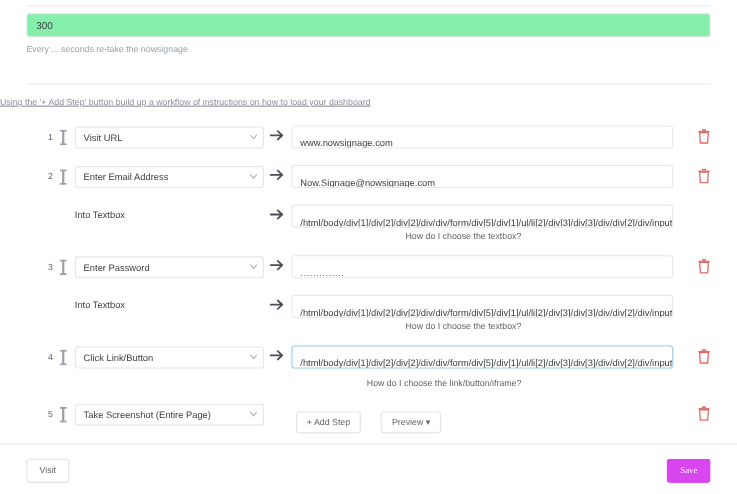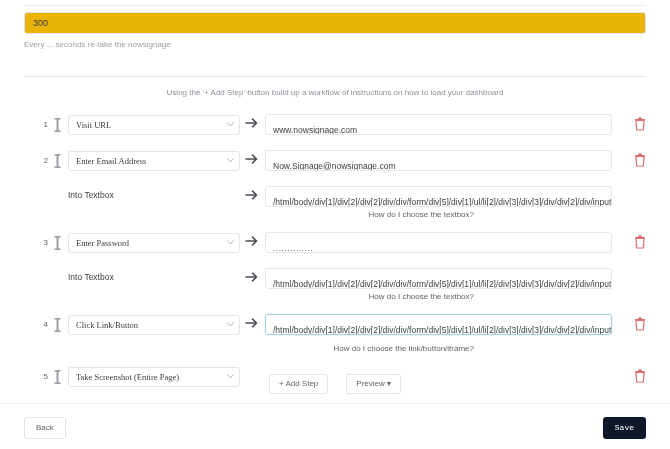--- a/index.html
+++ b/index.html
@@ -45,21 +45,21 @@
     color: #3c4043;
     letter-spacing: .1px;
     margin-bottom: 5px;
   }
   .text-input {
     box-sizing: border-box;
     width: 100%;
     height: 22px;
     border: 1px solid #e2e6ea;
     border-radius: 3px;
-    background: #eab308;
+    background: #86efac;
     font-family: "Liberation Sans", sans-serif;
     font-size: 9px;
     color: #3c4043;
     padding: 0 8px;
     line-height: 20px;
     outline: none;
   }
   .help-text {
     margin-top: 6px;
     font-size: 8px;
@@ -74,23 +74,23 @@
     height: 1px;
     background: #e9ecef;
   }
 
   
   .intro {
     position: absolute;
     left: 0;
     right: 0;
     top: 88px;
-    text-align: center;
     font-size: 8px;
     color: #8a9099;
+    text-decoration: underline;
   }
 
   
   .steps {
     position: absolute;
     left: 0;
     top: 108px;
     width: 670px;
   }
   .step-row {
@@ -139,21 +139,20 @@
     height: 20px;
     border: 1px solid #e2e6ea;
     border-radius: 3px;
     background: #ffffff;
     font-size: 8.5px;
     color: #3c4043;
     padding: 0 10px 0 7px;
     line-height: 18px;
     white-space: nowrap;
     overflow: hidden;
-    font-family: Liberation Serif, serif;
   }
   .chev {
     position: absolute;
     right: 6px;
     top: 7px;
     pointer-events: none;
   }
   .chev svg { display: block; }
 
   .into-label {
@@ -289,22 +288,22 @@
     line-height: 10px;
     cursor: pointer;
   }
   .btn-save {
     position: absolute;
     right: 24px;
     top: 417px;
     box-sizing: border-box;
     border: 1px solid transparent;
     border-radius: 3px;
-    background: #0f172a;
-    font-family: Liberation Mono, monospace;
+    background: #d946ef;
+    font-family: Liberation Serif, serif;
     font-size: 8px;
     color: #ffffff;
     padding: 5px 11px;
     line-height: 10px;
     cursor: pointer;
   }
 </style>
 </head>
 <body>
 
@@ -519,16 +518,16 @@
     </div>
 
   </div>
 
   <div class="actions">
     <button class="btn-light">+ Add Step</button>
     <button class="btn-light">Preview ▾</button>
   </div>
 
   <div class="footer-divider"></div>
-  <button class="btn-back">Back</button>
+  <button class="btn-back">Visit</button>
   <button class="btn-save">Save</button>
 
 </div>
 
 </body></html>

